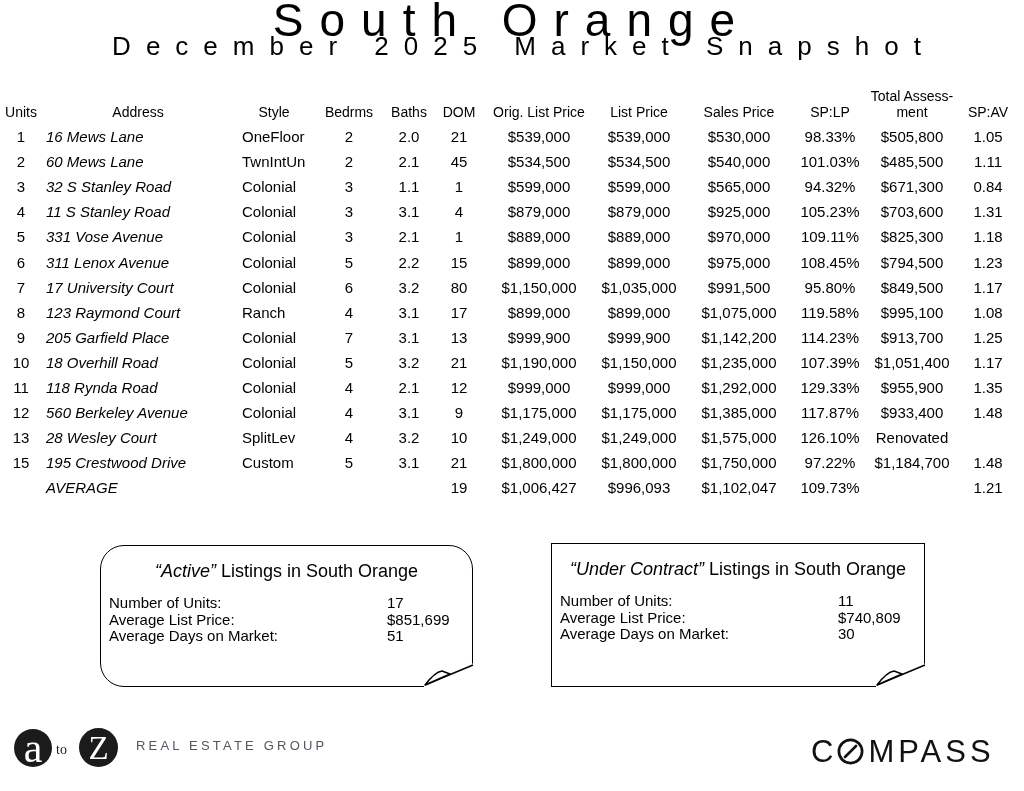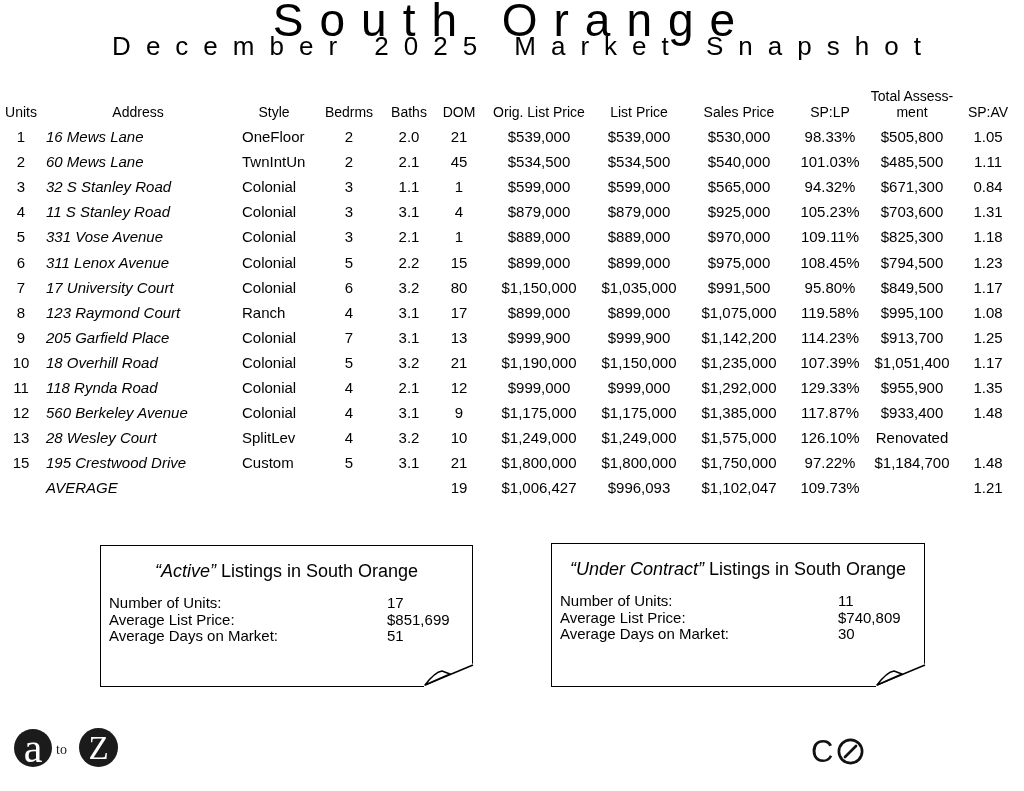--- a/index.html
+++ b/index.html
@@ -38,21 +38,21 @@
   col.col-baths{width:44px}
   col.col-dom{width:56px}
   col.col-orig{width:104px}
   col.col-list{width:96px}
   col.col-sales{width:104px}
   col.col-splp{width:78px}
   col.col-assessment{width:86px}
   col.col-spav{width:66px}
   
   .note-box{position:absolute;border:1.5px solid #000;background:#fff;}
-  #box-active{left:100px;top:545px;width:371px;height:140px;}
+  #box-active{left:100px;top:545px;width:371px;height:140px;border-radius:24px;}
   #box-under{left:551px;top:543px;width:372px;height:142px;}
   .box-title{text-align:center;font-size:18px;margin-top:15px;white-space:nowrap;}
   .box-title .quoted{font-style:italic;}
   .box-stats{margin-top:13px;padding-left:8px;}
   .stat-row{display:flex;font-size:15px;line-height:16.5px;}
   .stat-label{width:278px;}
   .fold-icon{position:absolute;right:-2px;bottom:-2px;}
   
   .az-circle{
     position:absolute;border-radius:50%;background:#1b1b1b;color:#fff;
@@ -378,21 +378,23 @@
 
 <div class="az-circle" id="az-a">
     <span>a</span>
   </div>
 <span id="az-to">to</span>
 <div class="az-circle" id="az-z">
     <span>Z</span>
   </div>
 
 <div class="brand">
+  <div class="brand-sub">REAL ESTATE GROUP</div>
 </div>
 
 <div class="compass">
   <span>C</span>
   <svg class="compass-o" width="29" height="29" viewBox="0 0 29 29">
     <circle cx="14.5" cy="14.5" r="11.6" fill="none" stroke="#111" stroke-width="2.7"></circle>
     <line x1="9" y1="20" x2="20" y2="9" stroke="#111" stroke-width="2.7" stroke-linecap="round"></line>
   </svg>
+  <span>MPASS</span>
 </div>
 
 </body></html>

